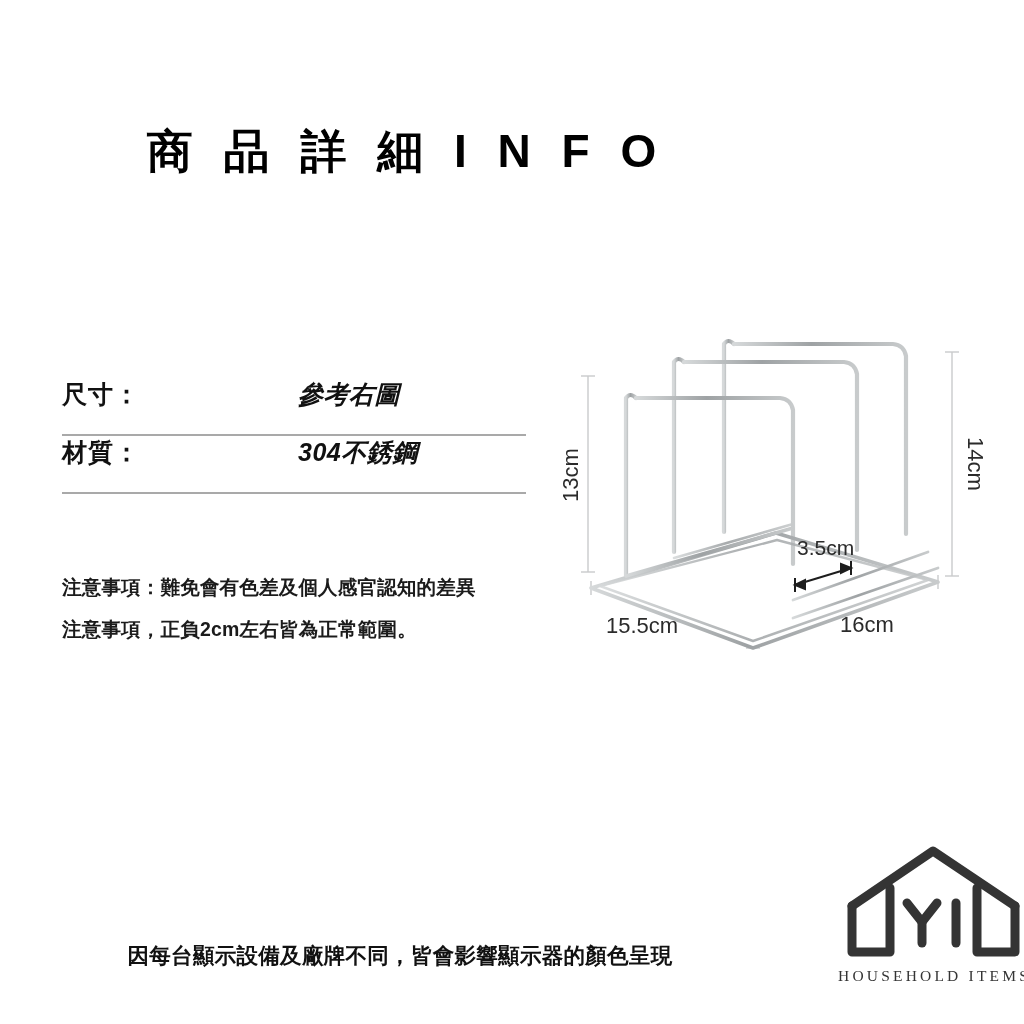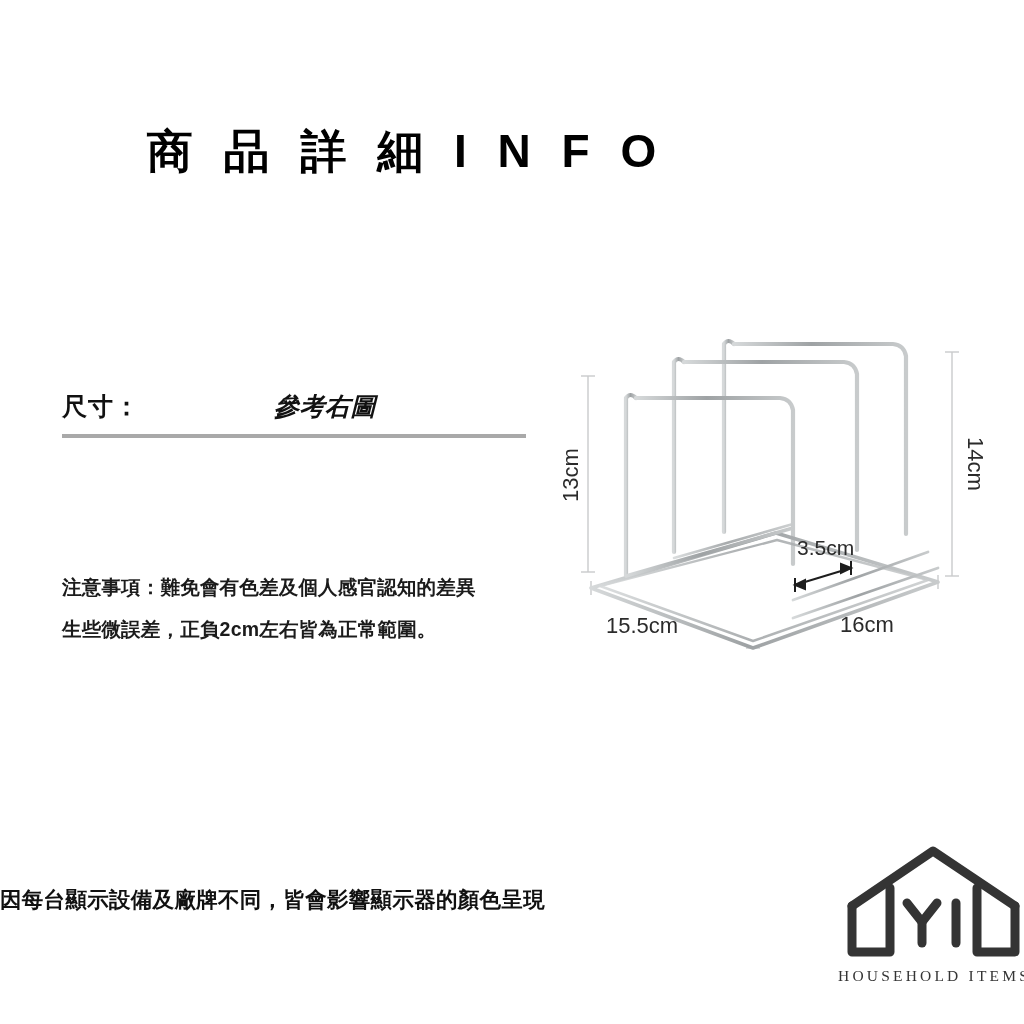--- a/index.html
+++ b/index.html
@@ -33,38 +33,37 @@
 
   
   .spec-table {
     position: absolute;
     left: 62px;
     top: 378px;
     width: 464px;
   }
   .spec-row {
     display: flex;
-    align-items: center;
     height: 56px;
-    gap: 12px;
   }
   .spec-label {
     font-size: 25px;
     font-weight: 700;
     color: #111111;
     letter-spacing: 1px;
     width: 200px;
     flex: 0 0 200px;
   }
   .spec-value {
     font-size: 25px;
     font-weight: 700;
     font-style: italic;
     color: #111111;
     letter-spacing: 0.5px;
+    margin-left: 36px;
   }
   .spec-divider {
     height: 0;
     border-top: 2px solid #a9a9a9;
     width: 464px;
   }
 
   
   .note-block {
     position: absolute;
@@ -92,23 +91,23 @@
   .product-figure svg {
     display: block;
     width: 470px;
     height: 370px;
   }
 
   
   .disclaimer {
     position: absolute;
     left: 0;
-    top: 872px;
+    top: 928px;
     width: 800px;
-    text-align: left;
+    text-align: center;
   }
   .disclaimer-line {
     font-size: 21.5px;
     font-weight: 700;
     color: #111111;
     line-height: 56px;
     letter-spacing: 0.3px;
     white-space: nowrap;
   }
 
@@ -143,27 +142,31 @@
 
 <div class="spec-table">
 
   <div class="spec-row">
     <div class="spec-label">尺寸：</div>
     <div class="spec-value">參考右圖</div>
   </div>
 
   <div class="spec-divider"></div>
 
+  <div class="spec-row">
+    <div class="spec-label">材質：</div>
+    <div class="spec-value">304不銹鋼</div>
+  </div>
 
   <div class="spec-divider"></div>
 </div>
 
 <div class="note-block">
   <div class="note-line">注意事項：難免會有色差及個人感官認知的差異</div>
-  <div class="note-line">生些微誤差，正負2cm左右皆為正常範圍。</div>
+  <div class="note-line">注意事項，正負2cm左右皆為正常範圍。</div>
 </div>
 
 <div class="product-figure">
   <svg viewBox="0 0 470 370" xmlns="http://www.w3.org/2000/svg">
     <defs>
       <linearGradient id="wireGrad" x1="0" y1="0" x2="1" y2="0">
         <stop offset="0%" stop-color="#d6d9da"></stop>
         <stop offset="45%" stop-color="#9ea2a4"></stop>
         <stop offset="100%" stop-color="#c8cbcc"></stop>
       </linearGradient>

